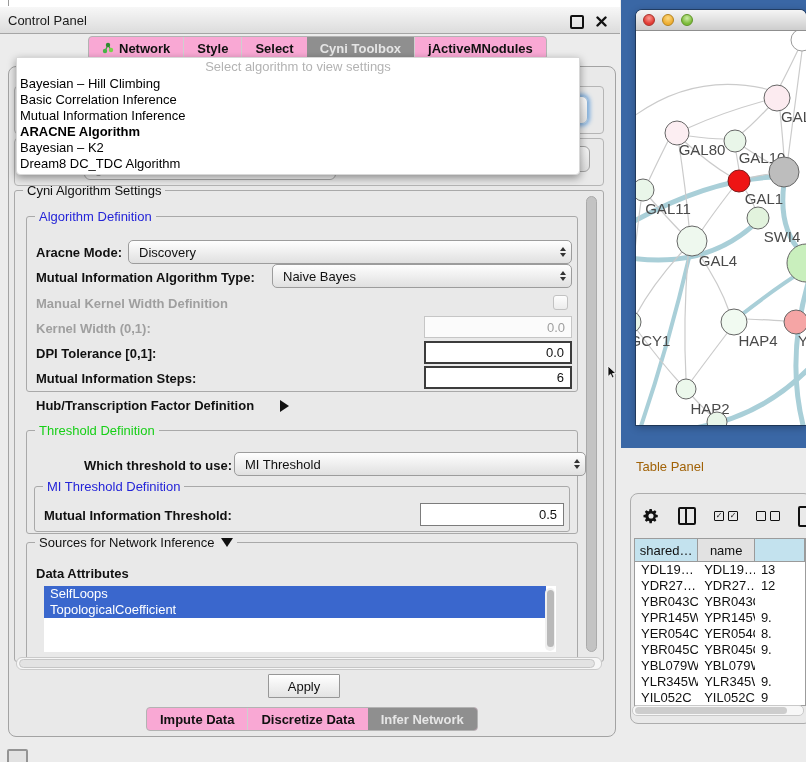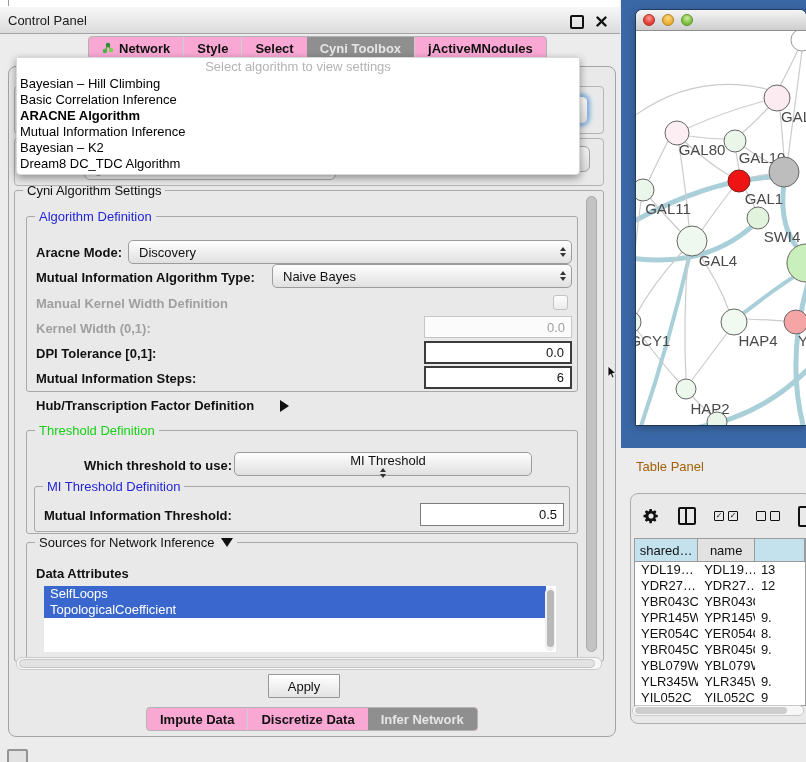--- a/index.html
+++ b/index.html
@@ -174,22 +174,22 @@
 <div class="abs" id="frag-combo2"></div>
 <div class="abs" id="frag-datasrc">
   <span>galFiltered.sif default node</span>
 </div>
 
 <div class="abs" id="dropdown">
   <div id="dd-placeholder">Select algorithm to view settings</div>
   <div id="dropdown-list">
       <div class="dd-item">Bayesian – Hill Climbing</div>
       <div class="dd-item">Basic Correlation Inference</div>
+      <div class="dd-item">Mutual Information Inference</div>
       <div class="dd-item bold">ARACNE Algorithm</div>
-      <div class="dd-item">Mutual Information Inference</div>
       <div class="dd-item">Bayesian – K2</div>
       <div class="dd-item">Dream8 DC_TDC Algorithm</div>
     </div>
 </div>
 
 <div class="abs grp" style="left:14px;top:190px;width:588px;height:470px;">
   <span class="legend">Cyni Algorithm Settings</span>
 </div>
 
 <div class="abs grp" style="left:26px;top:216px;width:550px;height:174px;">
@@ -235,21 +235,21 @@
 <div class="abs" style="left:36px;top:398px;display:flex;align-items:center;gap:26px;">
   <span class="lbl" style="position:static;">Hub/Transcription Factor Definition</span>
   <span class="tri-right"></span>
 </div>
 
 <div class="abs grp" style="left:26px;top:430px;width:550px;height:102px;">
   <span class="legend green">Threshold Definition</span>
 </div>
 
 <span class="lbl" style="left:84px;top:458px;">Which threshold to use:</span>
-<div class="combo" style="left:234px;top:452px;width:298px;height:24px;flex-direction:column;">
+<div class="combo" style="left:234px;top:452px;width:352px;height:24px;">
   <span class="ctext">MI Threshold</span>
   <span class="stepper">
       <span class="arr-up"></span>
       <span class="arr-dn"></span>
     </span>
 </div>
 
 <div class="abs grp" style="left:34px;top:486px;width:534px;height:44px;">
   <span class="legend blue">MI Threshold Definition</span>
 </div>

